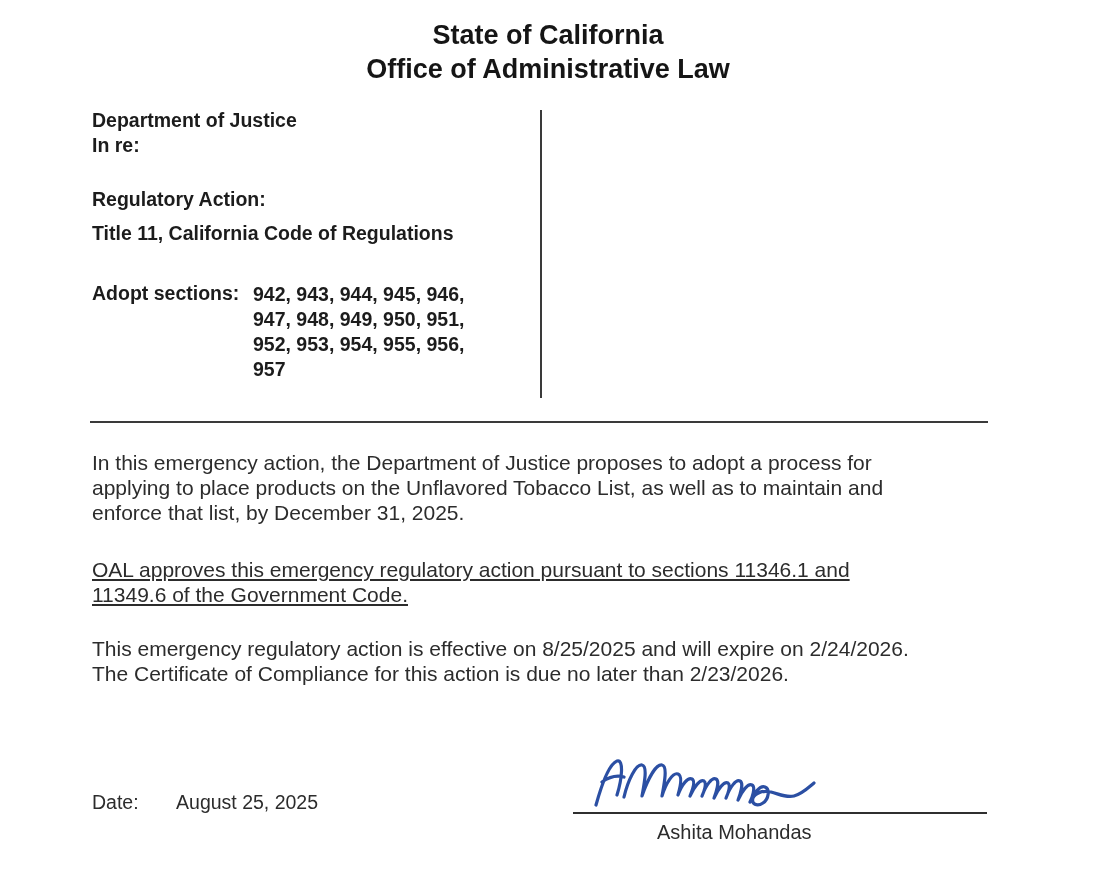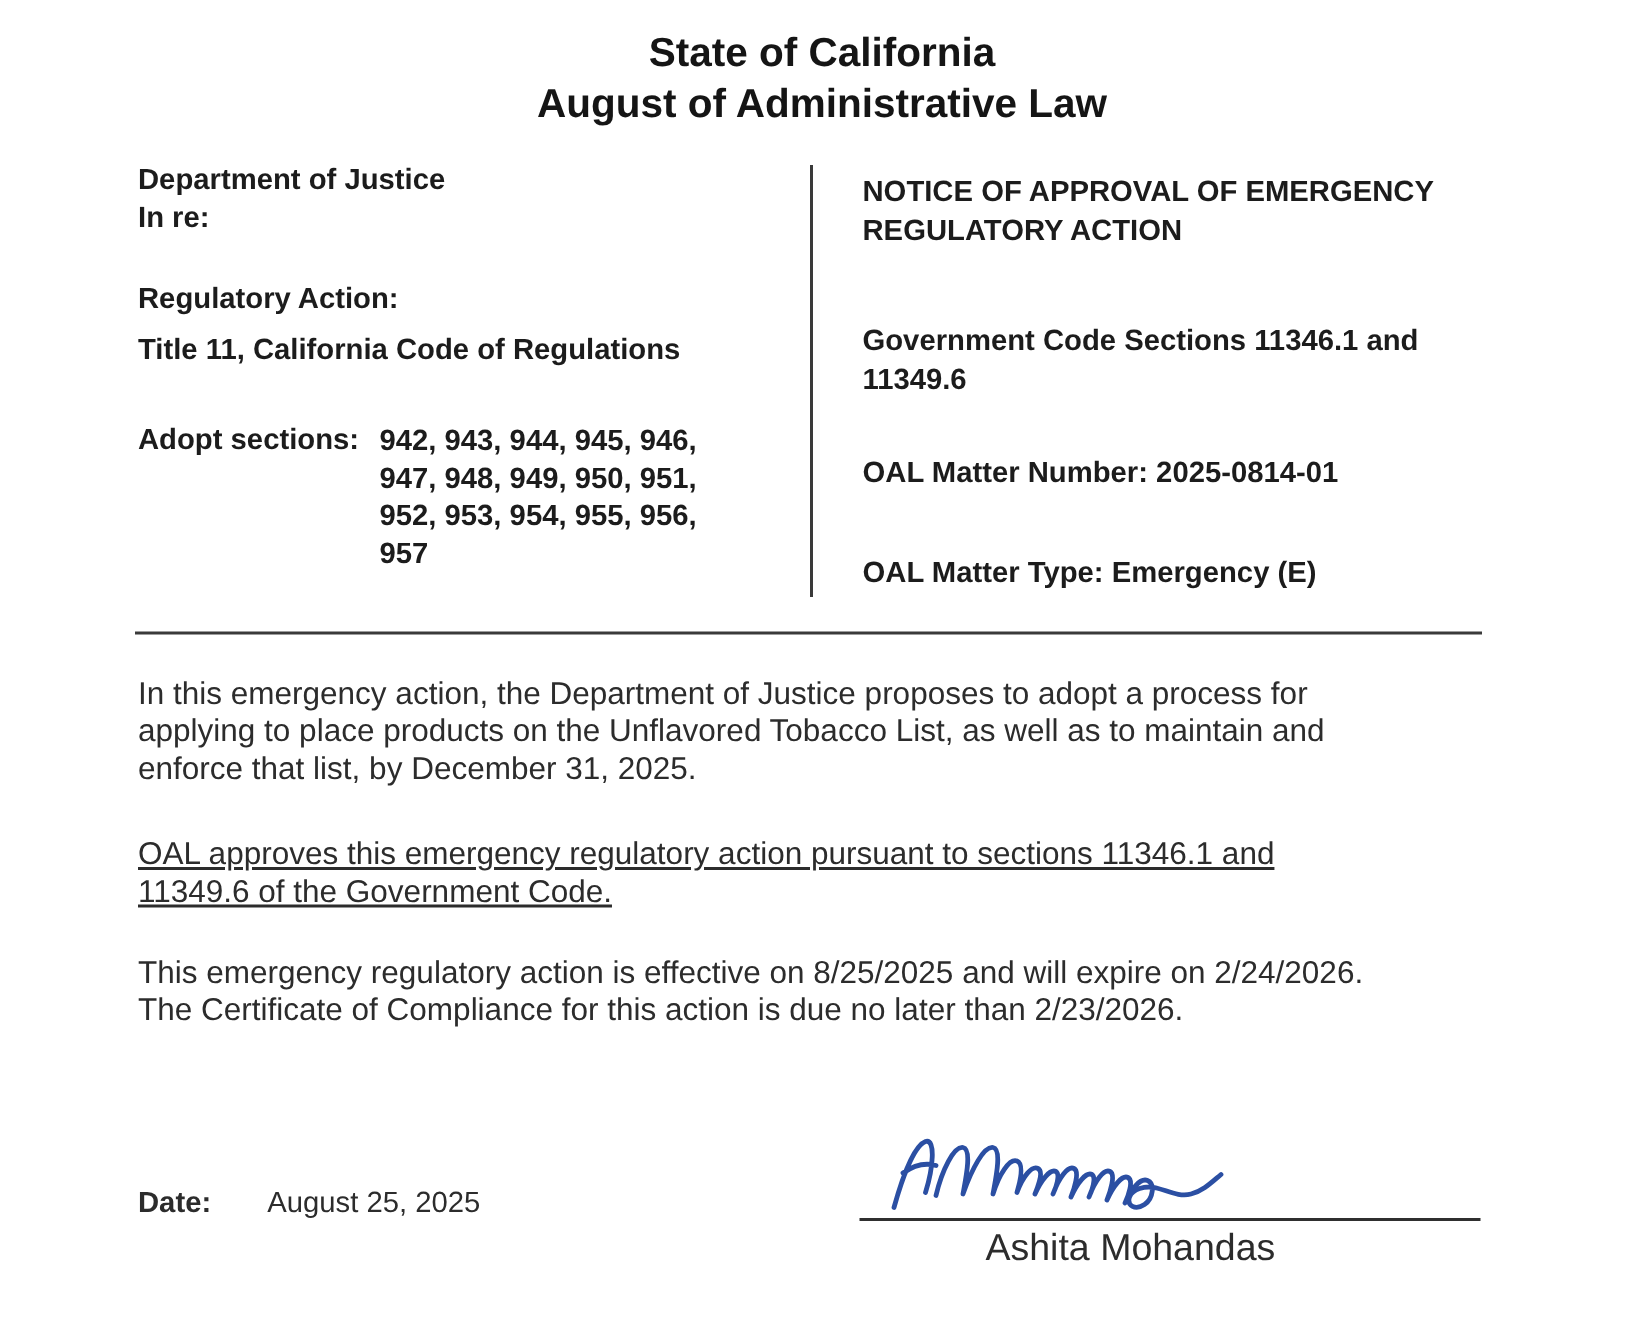--- a/index.html
+++ b/index.html
@@ -46,62 +46,54 @@
   .matter-type { position: absolute; left: 0; top: 256px; }
 
   
   .body-text { position: absolute; left: 92px; width: 945px; font-size: 21px; line-height: 25px; color: #2c2c2c; }
   .p1 { top: 450px; }
   .p2 { top: 557px; text-decoration: underline; }
   .p3 { top: 636px; }
 
   
   .date-row { position: absolute; left: 92px; top: 791px; font-size: 19.5px; color: #2c2c2c; }
-  .date-label { display: inline-block; font-weight: bold; }
+  .date-label { display: inline-block; }
   .date-value { display: inline-block; margin-left: 32px; }
 
   .signature-svg { position: absolute; left: 588px; top: 753px; width: 234px; height: 60px; }
   .signature-line { position: absolute; left: 573px; top: 812px; width: 414px; height: 2px; background: #2f2f2f; }
-  .signer-name { position: absolute; left: 657px; top: 819px; font-size: 25px; line-height: 26px; color: #2c2c2c; }
+  .signer-name { position: absolute; left: 657px; top: 819px; font-size: 20px; line-height: 26px; color: #2c2c2c; }
   .signer-title { position: absolute; left: 657px; top: 845px; font-size: 19.5px; color: #2c2c2c; }
 </style>
 </head>
 <body>
 
 <div class="page">
 
   <div class="doc-header">
     <div>State of California</div>
-    <div>August of Administrative Law</div>
+    <div>Office of Administrative Law</div>
   </div>
 
   <div class="case-block">
     <div class="in-re">Department of Justice</div>
     <div class="in-re">In re:</div>
     <div class="reg-action-label">Regulatory Action:</div>
     <div class="title-line">Title 11, California Code of Regulations</div>
     <div class="adopt-row">
       <div class="adopt-label">Adopt sections:</div>
       <div class="adopt-values ml">942, 943, 944, 945, 946,
 947, 948, 949, 950, 951,
 952, 953, 954, 955, 956,
 957</div>
     </div>
   </div>
 
   <div class="v-divider"></div>
 
-  <div class="notice-block">
-    <div class="notice-title ml">NOTICE OF APPROVAL OF EMERGENCY
-REGULATORY ACTION</div>
-    <div class="gov-code ml">Government Code Sections 11346.1 and
-11349.6</div>
-    <div class="matter-number">OAL Matter Number: 2025-0814-01</div>
-    <div class="matter-type">OAL Matter Type: Emergency (E)</div>
-  </div>
 
   <div class="h-rule"></div>
 
   <div class="body-text p1 ml">In this emergency action, the Department of Justice proposes to adopt a process for
 applying to place products on the Unflavored Tobacco List, as well as to maintain and
 enforce that list, by December 31, 2025.</div>
   <div class="body-text p2 ml">OAL approves this emergency regulatory action pursuant to sections 11346.1 and
 11349.6 of the Government Code.</div>
   <div class="body-text p3 ml">This emergency regulatory action is effective on 8/25/2025 and will expire on 2/24/2026.
 The Certificate of Compliance for this action is due no later than 2/23/2026.</div>

